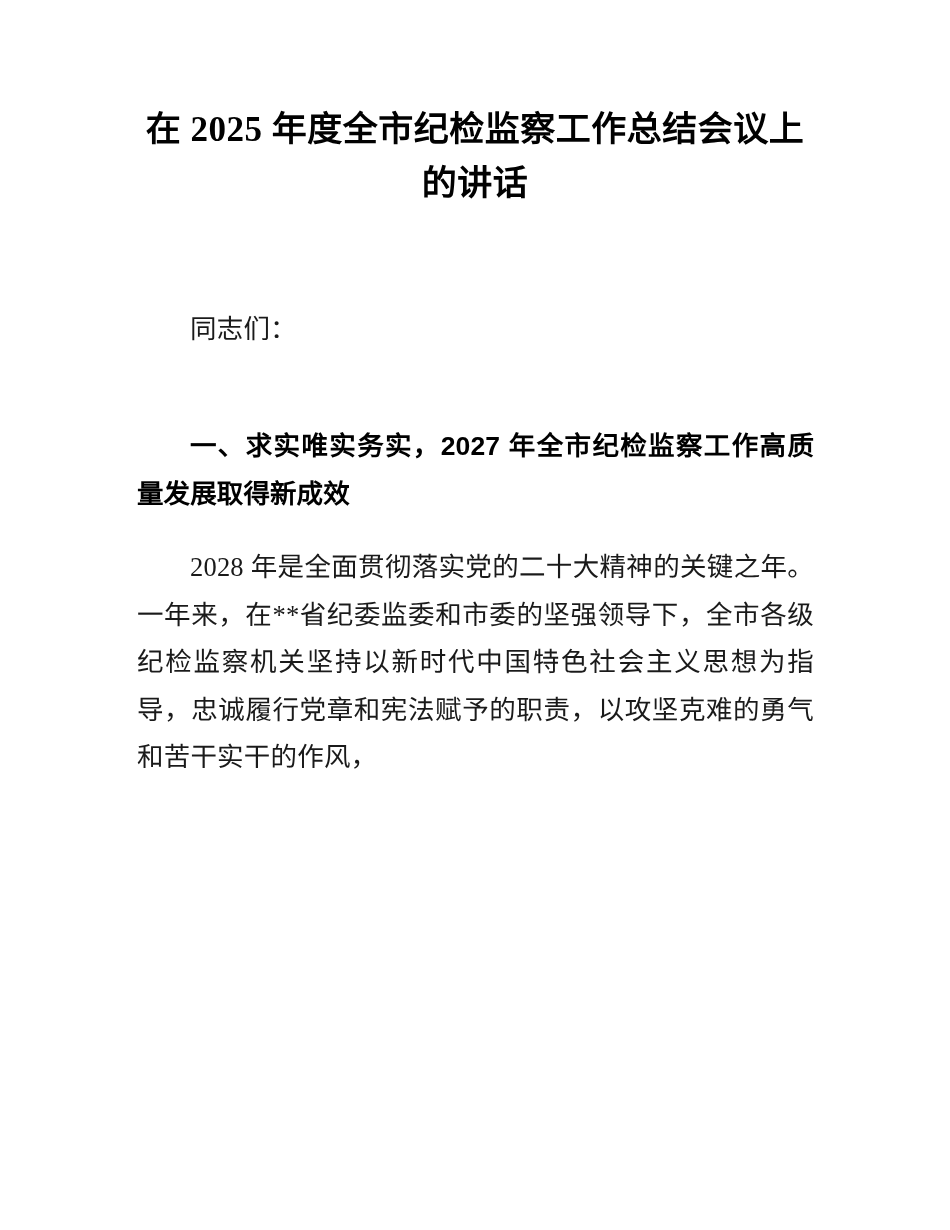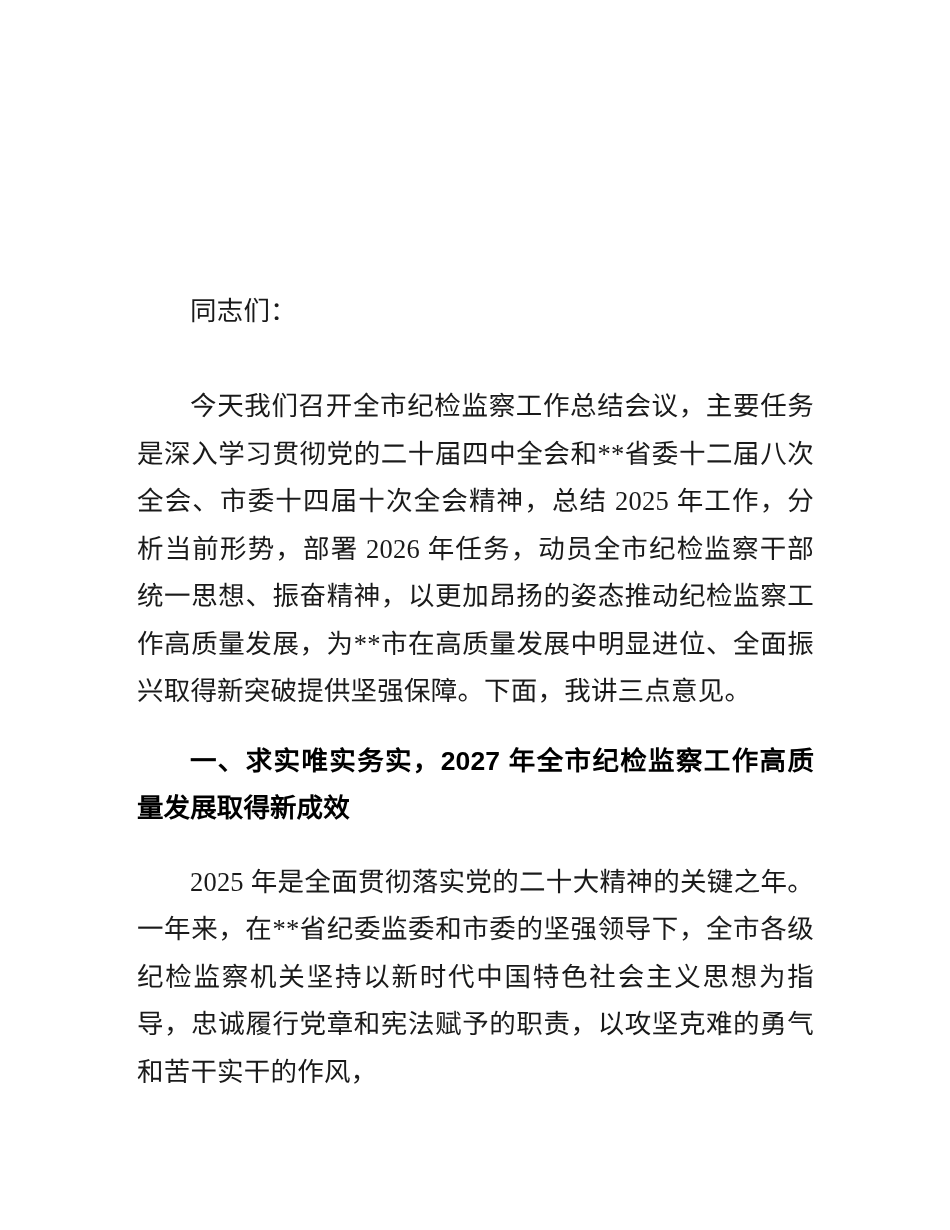--- a/index.html
+++ b/index.html
@@ -37,21 +37,21 @@
     line-height: 54px;
     letter-spacing: 0.5px;
     color: #010101;
     white-space: normal;
   }
 
   
   .body-block {
     position: absolute;
     left: 137px;
-    top: 288px;
+    top: 306px;
     width: 677px;
   }
 
   .para {
     font-family: "Liberation Serif", "DejaVu Serif", serif;
     font-weight: 400;
     font-size: 26.5px;
     line-height: 47.5px;
     color: #1a1a1a;
     text-align: justify;
@@ -88,29 +88,29 @@
   }
 
   .spacer-sm { height: 22px; }
   .spacer-md { height: 26px; }
 </style>
 </head>
 <body>
 
 <div class="page">
 
+  <div class="doc-title">在 2025 年度全市纪检监察工作总结会议上的讲话</div>
 
   <div class="body-block">
 
     <p class="para salutation">同志们：</p>
 
-    <p class="para indent">今天我们召开全市纪检监察工作总结会议，主要任务是深入学习贯彻党的二十届四中全会和**省委十二届八次全会、市委十四届十次全会精神，总结 2025 年工作，分析当前形势，部署 2026 年任务，动员全市纪检监察干部统一思想、振奋精神，以更加昂扬的姿态推动纪检监察工作高质量发展，为**市在高质量发展中明显进位、全面振兴取得新突破提供坚强保障。下面，我讲三点意见。</p>
 
     <div class="spacer-sm"></div>
 
     <p class="section-heading">一、求实唯实务实，2027 年全市纪检监察工作高质量发展取得新成效</p>
 
     <div class="spacer-md"></div>
 
-    <p class="para indent">2025 年是全面贯彻落实党的二十大精神的关键之年。一年来，在**省纪委监委和市委的坚强领导下，全市各级纪检监察机关坚持以新时代中国特色社会主义思想为指导，忠诚履行党章和宪法赋予的职责，以攻坚克难的勇气和苦干实干的作风，</p>
+    <p class="para indent">2028 年是全面贯彻落实党的二十大精神的关键之年。一年来，在**省纪委监委和市委的坚强领导下，全市各级纪检监察机关坚持以新时代中国特色社会主义思想为指导，忠诚履行党章和宪法赋予的职责，以攻坚克难的勇气和苦干实干的作风，</p>
 
   </div>
 </div>
 
 </body></html>

